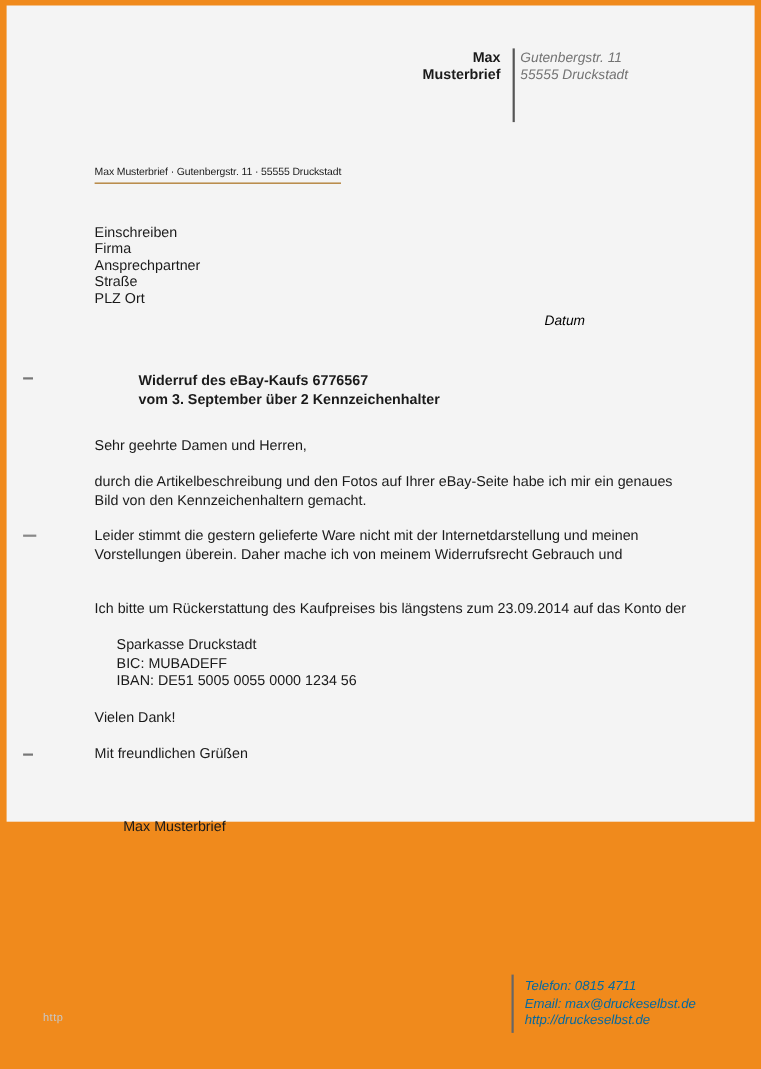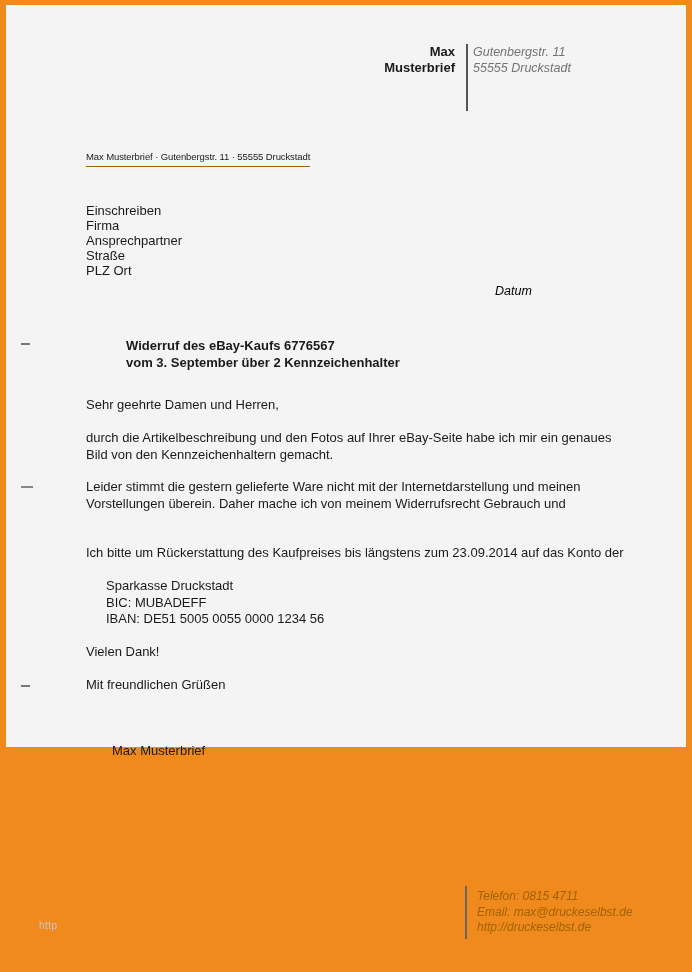--- a/index.html
+++ b/index.html
@@ -92,21 +92,21 @@
     top: 573px;
     font-size: 13px;
     line-height: 16.5px;
   }
   .footer {
     left: 471px;
     top: 884px;
     font-style: italic;
     font-size: 12px;
     line-height: 15.5px;
-    color: #a16207;
+    color: #0369a1;
   }
   .watermark {
     left: 33px;
     top: 915px;
     font-size: 10px;
     color: #c8c8c8;
     letter-spacing: 0.5px;
   }
   .line { display: block; white-space: nowrap; }
 </style>

